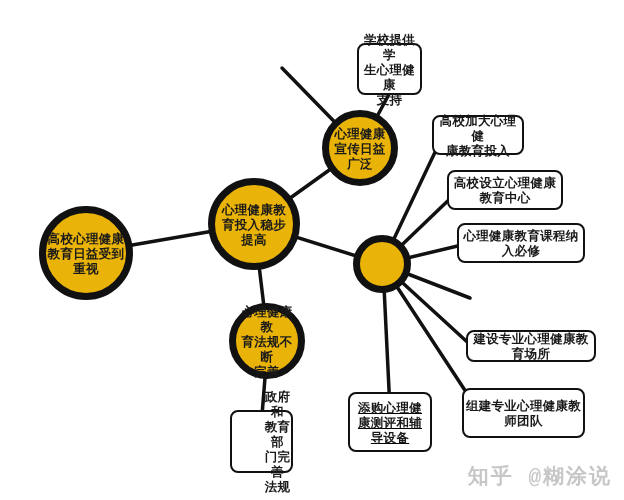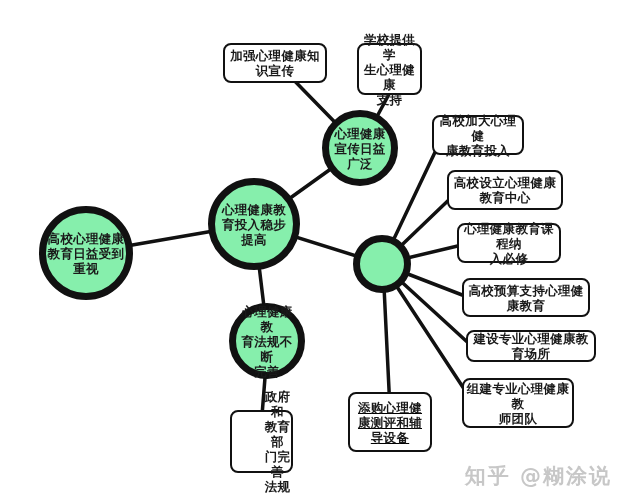--- a/index.html
+++ b/index.html
@@ -22,21 +22,21 @@
     z-index: 1;
   }
   .edges line {
     stroke: #111111;
     stroke-width: 3.5;
     stroke-linecap: round;
   }
   .circle-node {
     position: absolute;
     z-index: 2;
-    background: #86efac;
+    background: #eab308;
     border: 7px solid #111111;
     border-radius: 50%;
     display: flex;
     align-items: center;
     justify-content: center;
   }
   .box-node {
     position: absolute;
     z-index: 2;
     box-sizing: border-box;
@@ -58,20 +58,21 @@
   }
   .watermark {
     position: absolute;
     right: 12px;
     bottom: 10px;
     z-index: 3;
     font-size: 21px;
     font-weight: 700;
     color: #c7c7c7;
     letter-spacing: 2px;
+    font-family: Liberation Mono, monospace;
   }
 </style>
 </head>
 <body>
 
 <div class="stage">
 
   <svg class="edges" width="624" height="500" viewBox="0 0 624 500">
     <line x1="86" y1="253" x2="254" y2="224"></line>
     <line x1="254" y1="224" x2="360" y2="148"></line>
@@ -110,57 +111,49 @@
   <div class="circle-node" style="left:229px; top:303px; width:62px; height:62px;">
     <span class="node-label">心理健康教
 育法规不断
 完善</span>
   </div>
 
   <div class="circle-node" style="left:353px; top:235px; width:44px; height:44px;">
     <span class="node-label"></span>
   </div>
 
-  <div class="box-node" style="left:223px; top:43px; width:104px; height:40px;">
-    <span class="node-label">加强心理健康知
-识宣传</span>
-  </div>
 
   <div class="box-node" style="left:357px; top:43px; width:65px; height:52px;">
     <span class="node-label">学校提供学
 生心理健康
 支持</span>
   </div>
 
   <div class="box-node" style="left:432px; top:115px; width:92px; height:40px;">
     <span class="node-label">高校加大心理健
 康教育投入</span>
   </div>
 
   <div class="box-node" style="left:447px; top:170px; width:116px; height:40px;">
     <span class="node-label">高校设立心理健康
 教育中心</span>
   </div>
 
-  <div class="box-node" style="left:457px; top:223px; width:104px; height:40px;">
+  <div class="box-node" style="left:457px; top:223px; width:128px; height:40px;">
     <span class="node-label">心理健康教育课程纳
 入必修</span>
   </div>
 
-  <div class="box-node" style="left:462px; top:278px; width:128px; height:39px;">
-    <span class="node-label">高校预算支持心理健
-康教育</span>
-  </div>
 
   <div class="box-node" style="left:466px; top:330px; width:130px; height:32px;">
     <span class="node-label">建设专业心理健康教
 育场所</span>
   </div>
 
-  <div class="box-node" style="left:462px; top:378px; width:112px; height:50px;">
+  <div class="box-node" style="left:462px; top:388px; width:123px; height:50px;">
     <span class="node-label">组建专业心理健康教
 师团队</span>
   </div>
 
   <div class="box-node" style="left:348px; top:392px; width:84px; height:60px;text-decoration:underline;">
     <span class="node-label">添购心理健
 康测评和辅
 导设备</span>
   </div>
 

